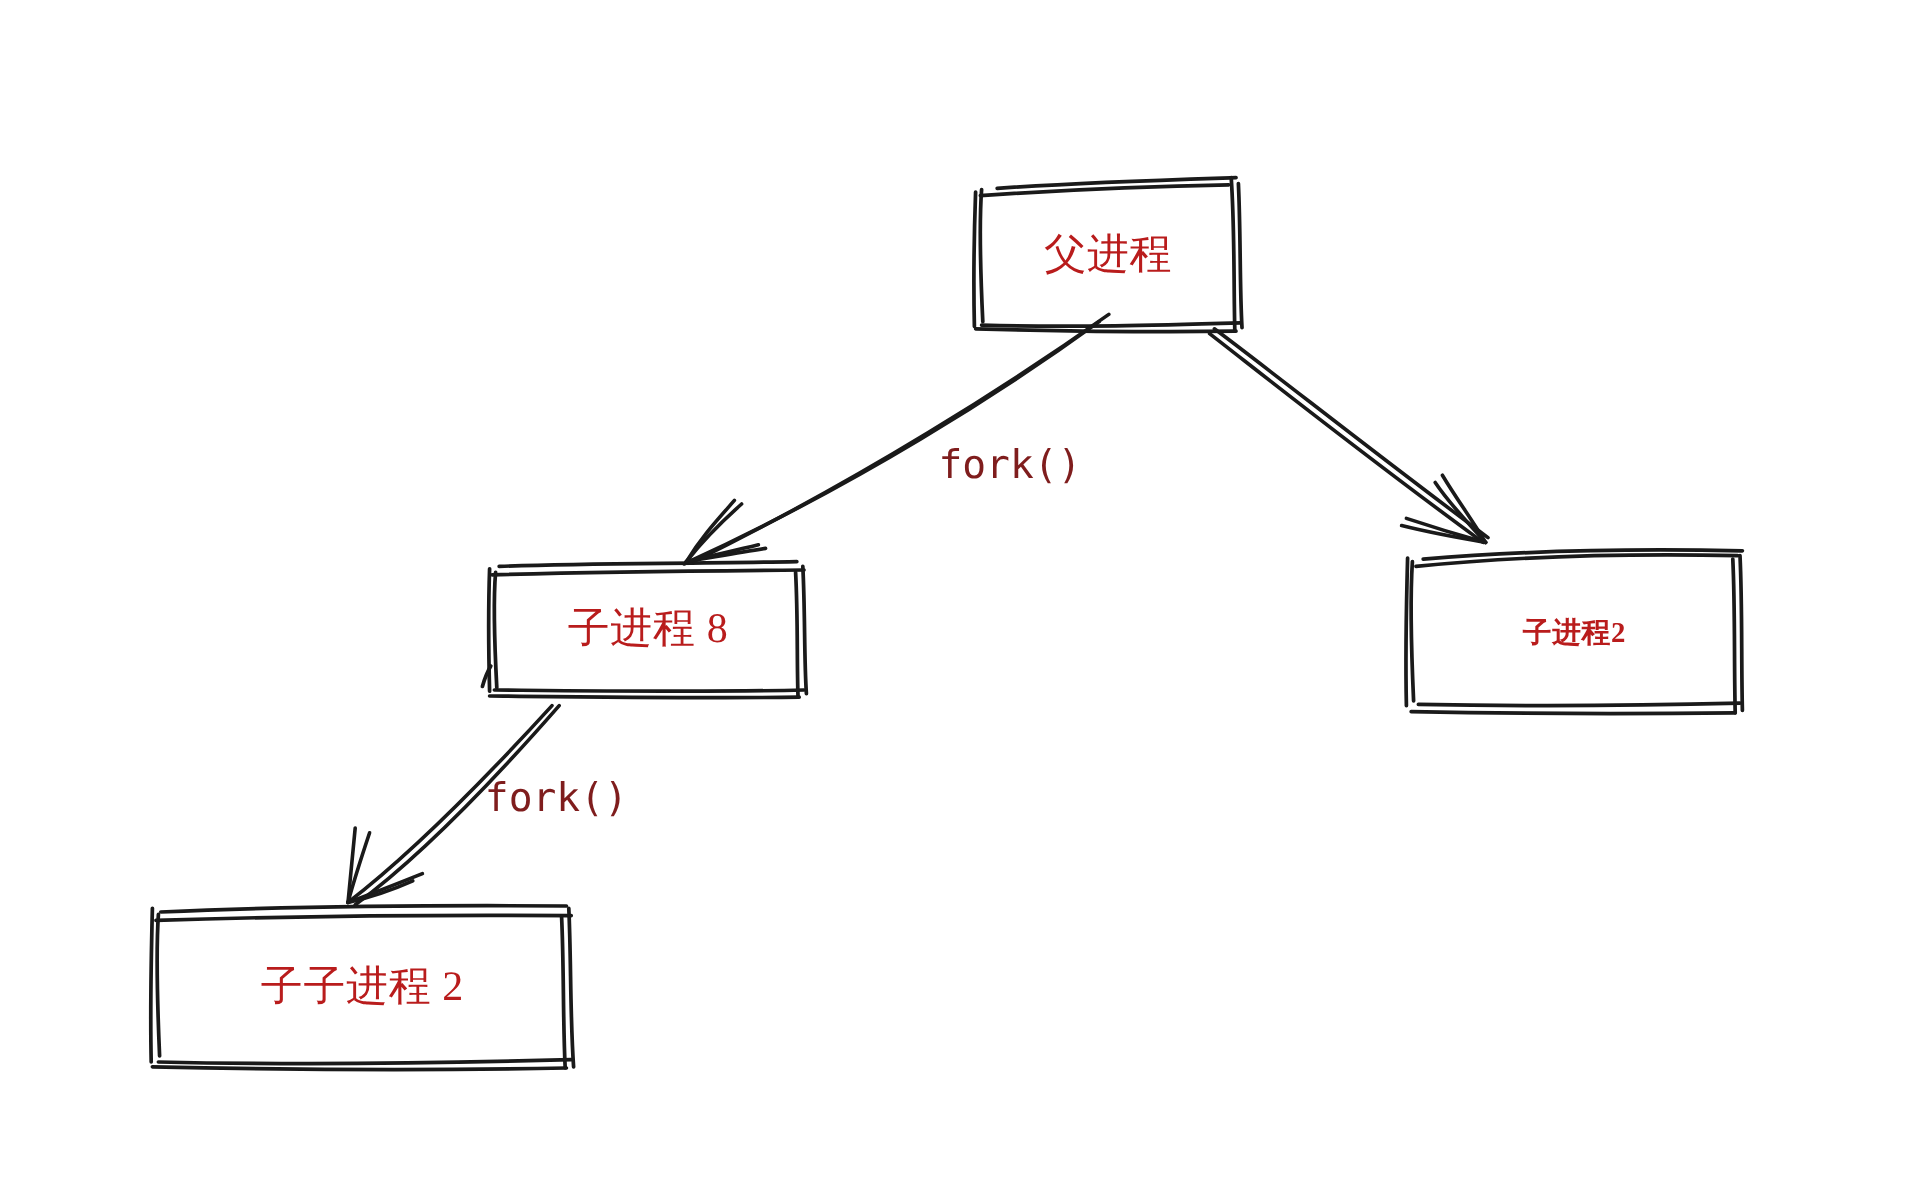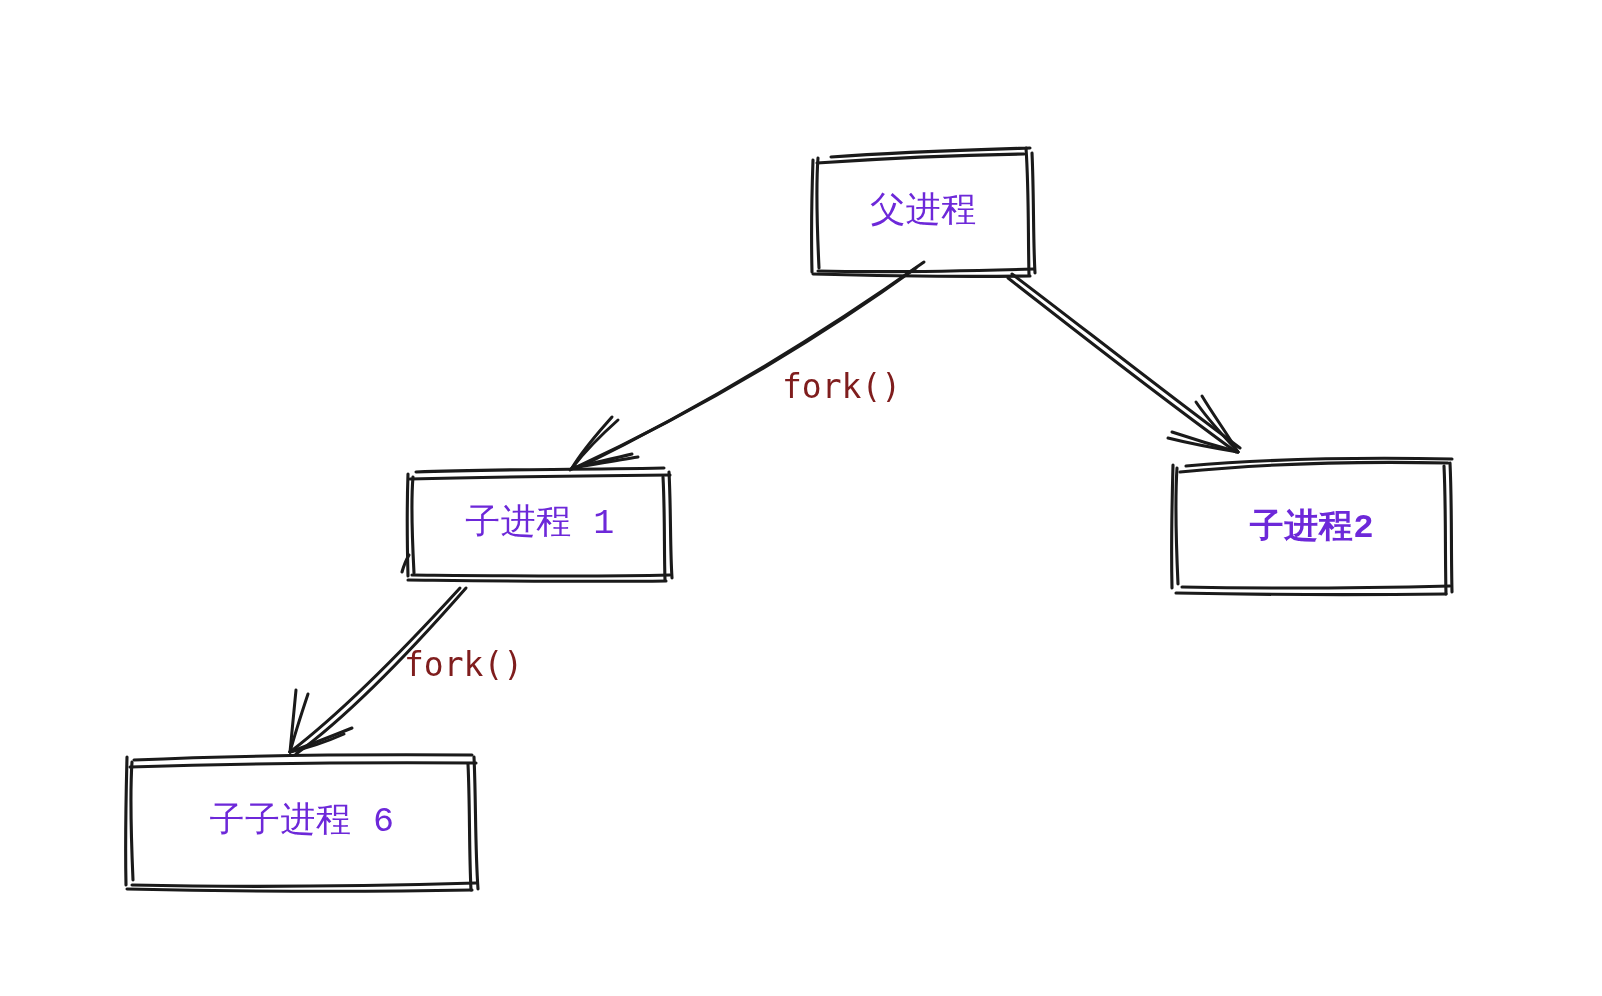--- a/index.html
+++ b/index.html
@@ -20,31 +20,31 @@
     left: 0;
     top: 0;
     width: 1602px;
     height: 996px;
   }
   .node-label {
     position: absolute;
     display: flex;
     align-items: center;
     justify-content: center;
-    color: #6d28d9;
-    font-family: Liberation Mono, monospace;
+    color: #b91c1c;
+    font-family: Liberation Serif, serif;
     font-size: 35px;
     line-height: 1.2;
     letter-spacing: 0.5px;
     white-space: pre;
     pointer-events: none;
   }
   .node-label.bold {
     font-weight: 700;
-    font-size: 34px;
+    font-size: 24px;
   }
   .edge-label {
     position: absolute;
     color: #7f1d1d;
     font-family: "DejaVu Sans Mono", "Liberation Mono", monospace;
     font-size: 33px;
     line-height: 1.2;
     white-space: pre;
     pointer-events: none;
   }
@@ -131,23 +131,23 @@
       <path d="M 290 752 C 292 730, 294 710, 296 690"></path>
       <path d="M 290 752 C 296 730, 302 712, 308 694"></path>
       <path d="M 290 752 C 312 744, 332 736, 352 728"></path>
       <path d="M 290 752 C 308 748, 326 742, 344 734"></path>
     </g>
 
   </svg>
 
   <div class="node-label" style="left:812px; top:148px; width:223px; height:127px;">父进程</div>
 
-  <div class="node-label" style="left:408px; top:468px; width:264px; height:112px;">子进程 1</div>
+  <div class="node-label" style="left:408px; top:468px; width:264px; height:112px;">子进程 8</div>
 
   <div class="node-label bold" style="left:1172px; top:462px; width:280px; height:133px;">子进程2</div>
 
-  <div class="node-label" style="left:126px; top:752px; width:352px; height:140px;">子子进程 6</div>
+  <div class="node-label" style="left:126px; top:752px; width:352px; height:140px;">子子进程 2</div>
 
   <div class="edge-label" style="left:782px; top:367px;">fork()</div>
 
   <div class="edge-label" style="left:404px; top:645px;">fork()</div>
 
 </div>
 
 </body></html>

